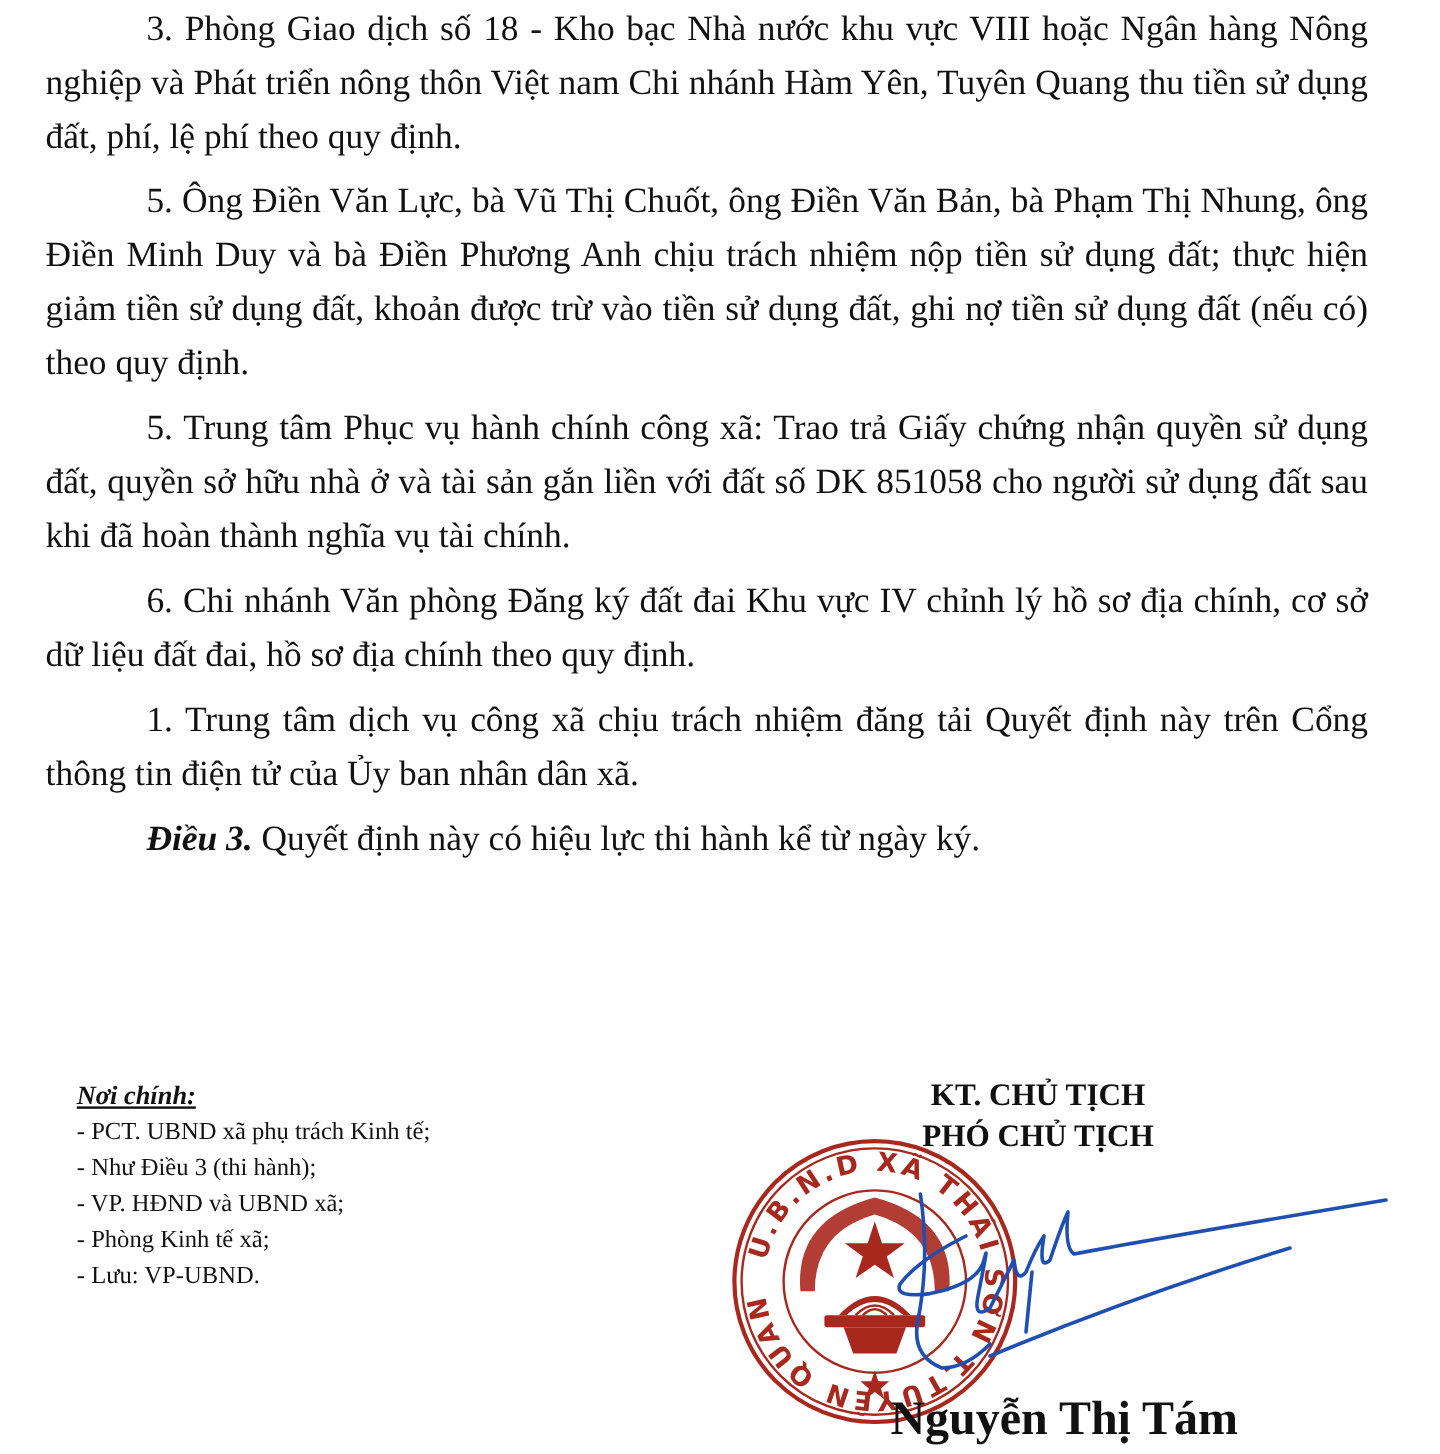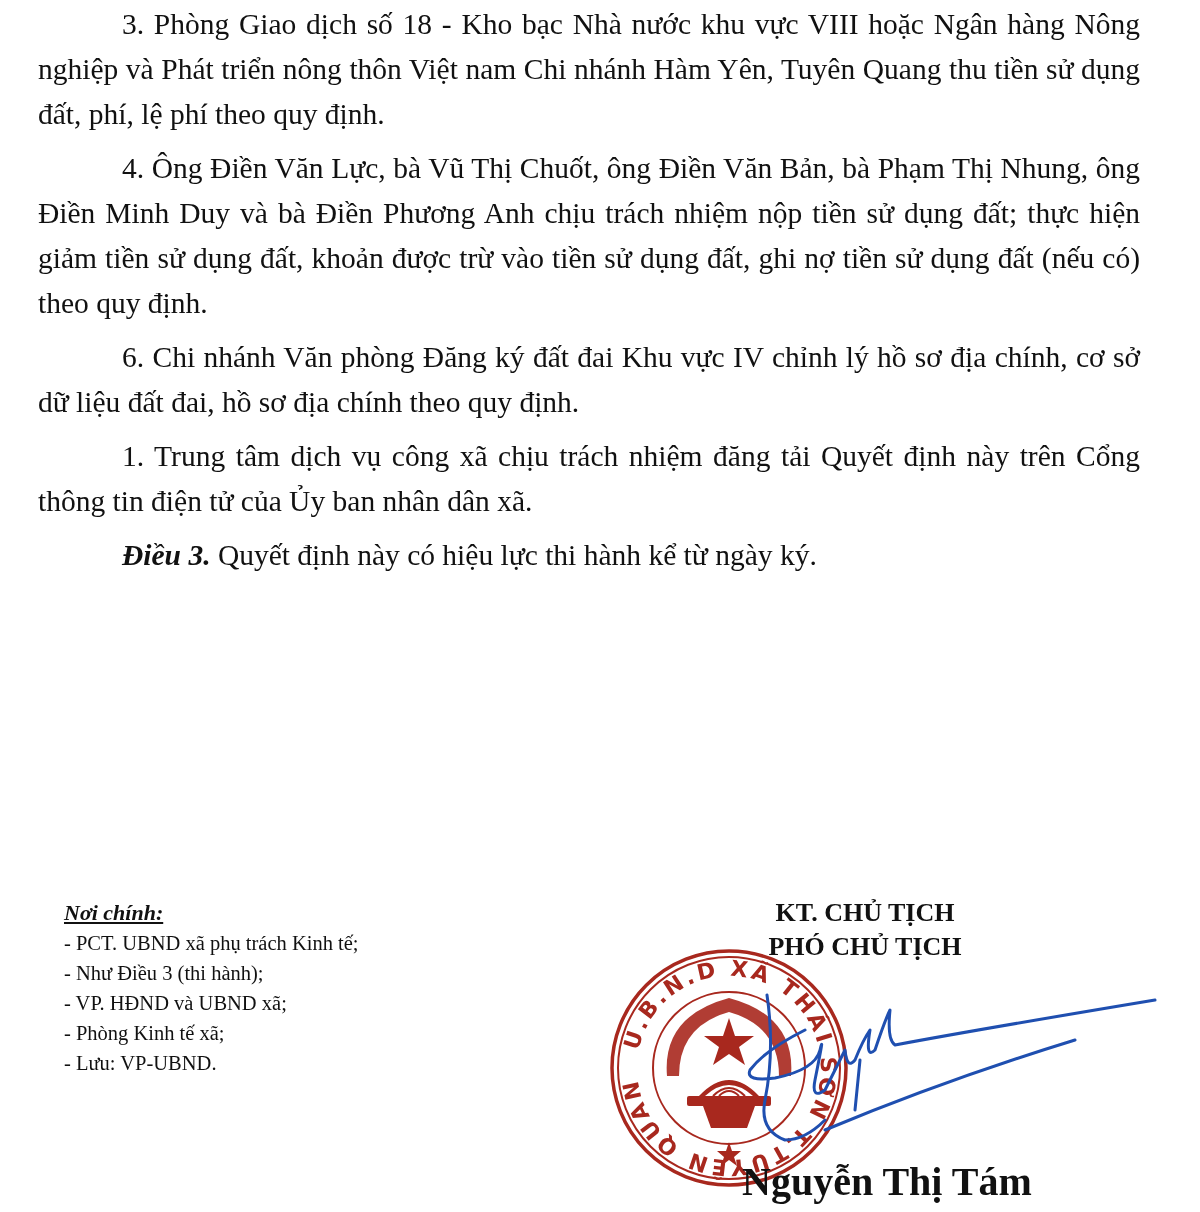--- a/index.html
+++ b/index.html
@@ -26,21 +26,22 @@
   .stamp { position: absolute; left: 607px; top: 946px; width: 244px; height: 244px; }
   .signature { position: absolute; left: 745px; top: 990px; width: 420px; height: 180px; }
 </style>
 </head>
 <body>
 
 <div class="page">
 
   <div class="body-text">
     <p class="para">3. Phòng Giao dịch số 18 - Kho bạc Nhà nước khu vực VIII hoặc Ngân hàng Nông nghiệp và Phát triển nông thôn Việt nam Chi nhánh Hàm Yên, Tuyên Quang thu tiền sử dụng đất, phí, lệ phí theo quy định.</p>
-    <p class="para">4. Ông Điền Văn Lực, bà Vũ Thị Chuốt, ông Điền Văn Bản, bà Phạm Thị Nhung, ông Điền Minh Duy và bà Điền Phương Anh chịu trách nhiệm nộp tiền sử dụng đất; thực hiện giảm tiền sử dụng đất, khoản được trừ vào tiền sử dụng đất, ghi nợ tiền sử dụng đất (nếu có) theo quy định.</p>
+    <p class="para">5. Ông Điền Văn Lực, bà Vũ Thị Chuốt, ông Điền Văn Bản, bà Phạm Thị Nhung, ông Điền Minh Duy và bà Điền Phương Anh chịu trách nhiệm nộp tiền sử dụng đất; thực hiện giảm tiền sử dụng đất, khoản được trừ vào tiền sử dụng đất, ghi nợ tiền sử dụng đất (nếu có) theo quy định.</p>
+    <p class="para">5. Trung tâm Phục vụ hành chính công xã: Trao trả Giấy chứng nhận quyền sử dụng đất, quyền sở hữu nhà ở và tài sản gắn liền với đất số DK 851058 cho người sử dụng đất sau khi đã hoàn thành nghĩa vụ tài chính.</p>
     <p class="para">6. Chi nhánh Văn phòng Đăng ký đất đai Khu vực IV chỉnh lý hồ sơ địa chính, cơ sở dữ liệu đất đai, hồ sơ địa chính theo quy định.</p>
     <p class="para">1. Trung tâm dịch vụ công xã chịu trách nhiệm đăng tải Quyết định này trên Cổng thông tin điện tử của Ủy ban nhân dân xã.</p>
     <p class="para"><span class="bold">Điều 3.</span><span> Quyết định này có hiệu lực thi hành kể từ ngày ký.</span></p>
   </div>
 
   <div class="recipients">
     <div class="recipients-title">Nơi chính:</div>
     <ul>
       <li>- PCT. UBND xã phụ trách Kinh tế;</li>
       <li>- Như Điều 3 (thi hành);</li>

